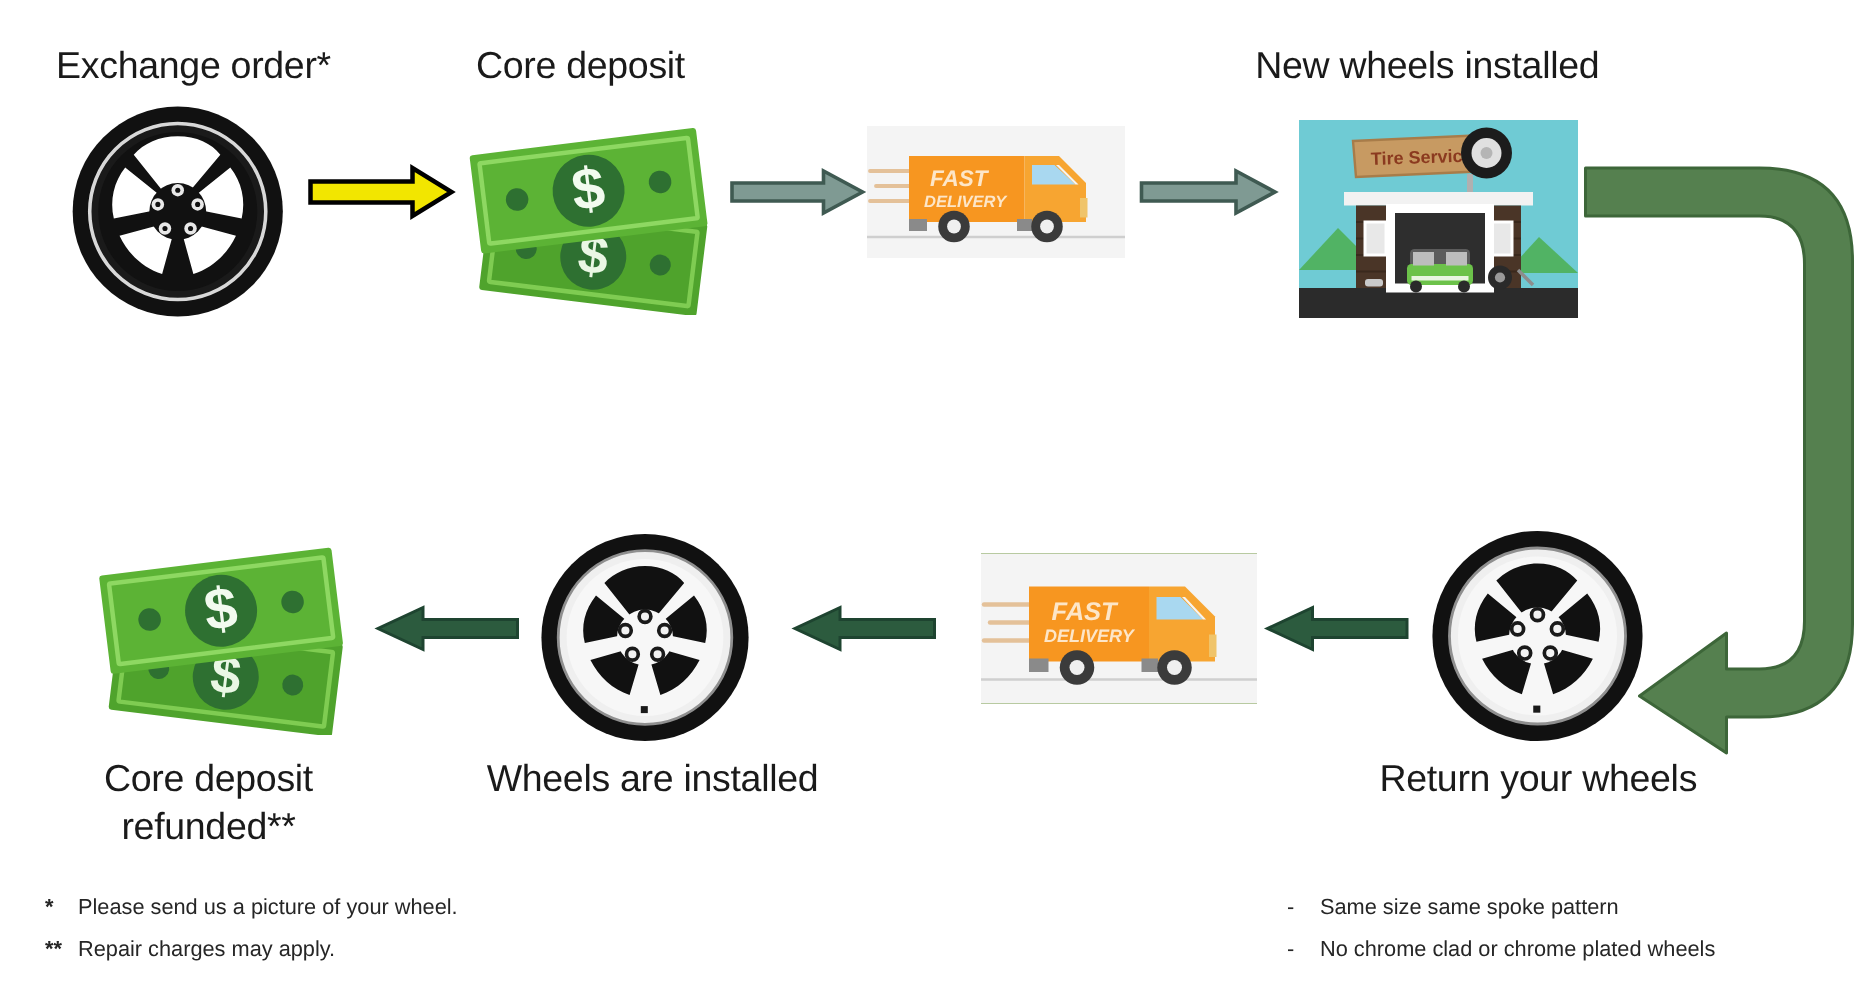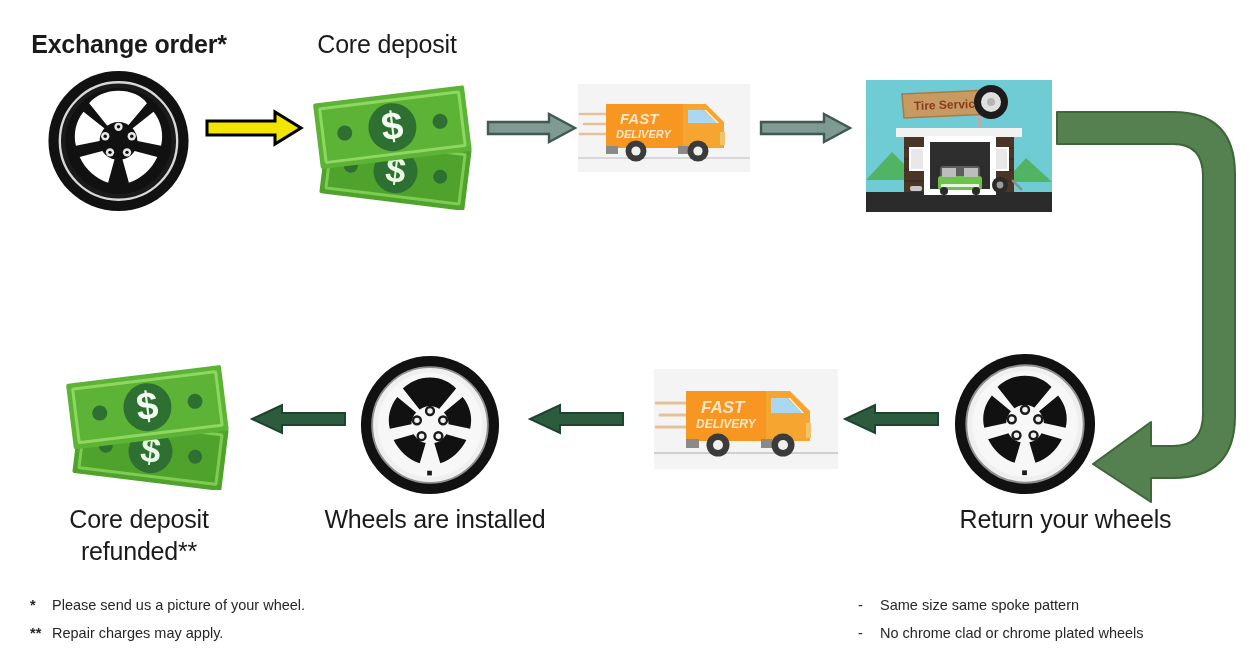--- a/index.html
+++ b/index.html
@@ -72,24 +72,25 @@
 
   
   .arrow { position: absolute; }
   .arrow svg { display: block; width: 100%; height: 100%; overflow: visible; }
 </style>
 </head>
 <body>
 
 <div id="canvas">
 
-  <div class="step-label" style="left:0px; top:28px; width:258px;font-weight:bold;">Exchange order*</div>
+  <div class="step-label" style="left:0px; top:28px; width:258px;">Exchange order*</div>
 
   <div class="step-label" style="left:268px; top:28px; width:238px;">Core deposit</div>
 
+  <div class="step-label" style="left:800px; top:28px; width:303px;">New wheels installed</div>
 
   <div class="wheel" style="left:41px; top:70px; width:155px; height:142px;">
     <svg viewBox="0 0 150 150">
       <circle cx="75" cy="75" r="74" fill="#111111"></circle>
       <circle cx="75" cy="75" r="62" fill="#1a1a1a" stroke="#d8d8d8" stroke-width="2.5"></circle>
       <circle cx="75" cy="75" r="56" fill="#111111"></circle>
       <g fill="#ffffff">
         <path d="M75 22 C88 22 99 27 105 35 L84 60 C81 58 77 57 74 57 C70 57 67 58 64 60 L44 35 C51 27 62 22 75 22 Z"></path>
         <path d="M112 44 C120 54 123 67 120 80 L90 74 C90 70 89 67 87 64 Z"></path>
         <path d="M116 92 C110 105 99 115 86 119 L78 90 C81 89 84 87 86 84 Z"></path>
@@ -368,21 +369,21 @@
       </g>
       <rect x="72" y="124" width="5" height="5" fill="#1a1a1a"></rect>
     </svg>
   </div>
 
   <div class="step-label" style="left:30px; top:503px; width:218px;">Core deposit
 refunded**</div>
 
   <div class="step-label" style="left:300px; top:503px; width:270px;">Wheels are installed</div>
 
-  <div class="step-label" style="left:938px; top:503px; width:255px;">Return your wheels</div>
+  <div class="step-label" style="left:898px; top:503px; width:255px;">Return your wheels</div>
 
   <div class="note-block" style="left:30px; top:592px; width:420px;">
     <div class="note-row">
       <span class="note-mark">*</span>
       <span>Please send us a picture of your wheel.</span>
     </div>
     <div class="note-row">
       <span class="note-mark">**</span>
       <span>Repair charges may apply.</span>
     </div>

